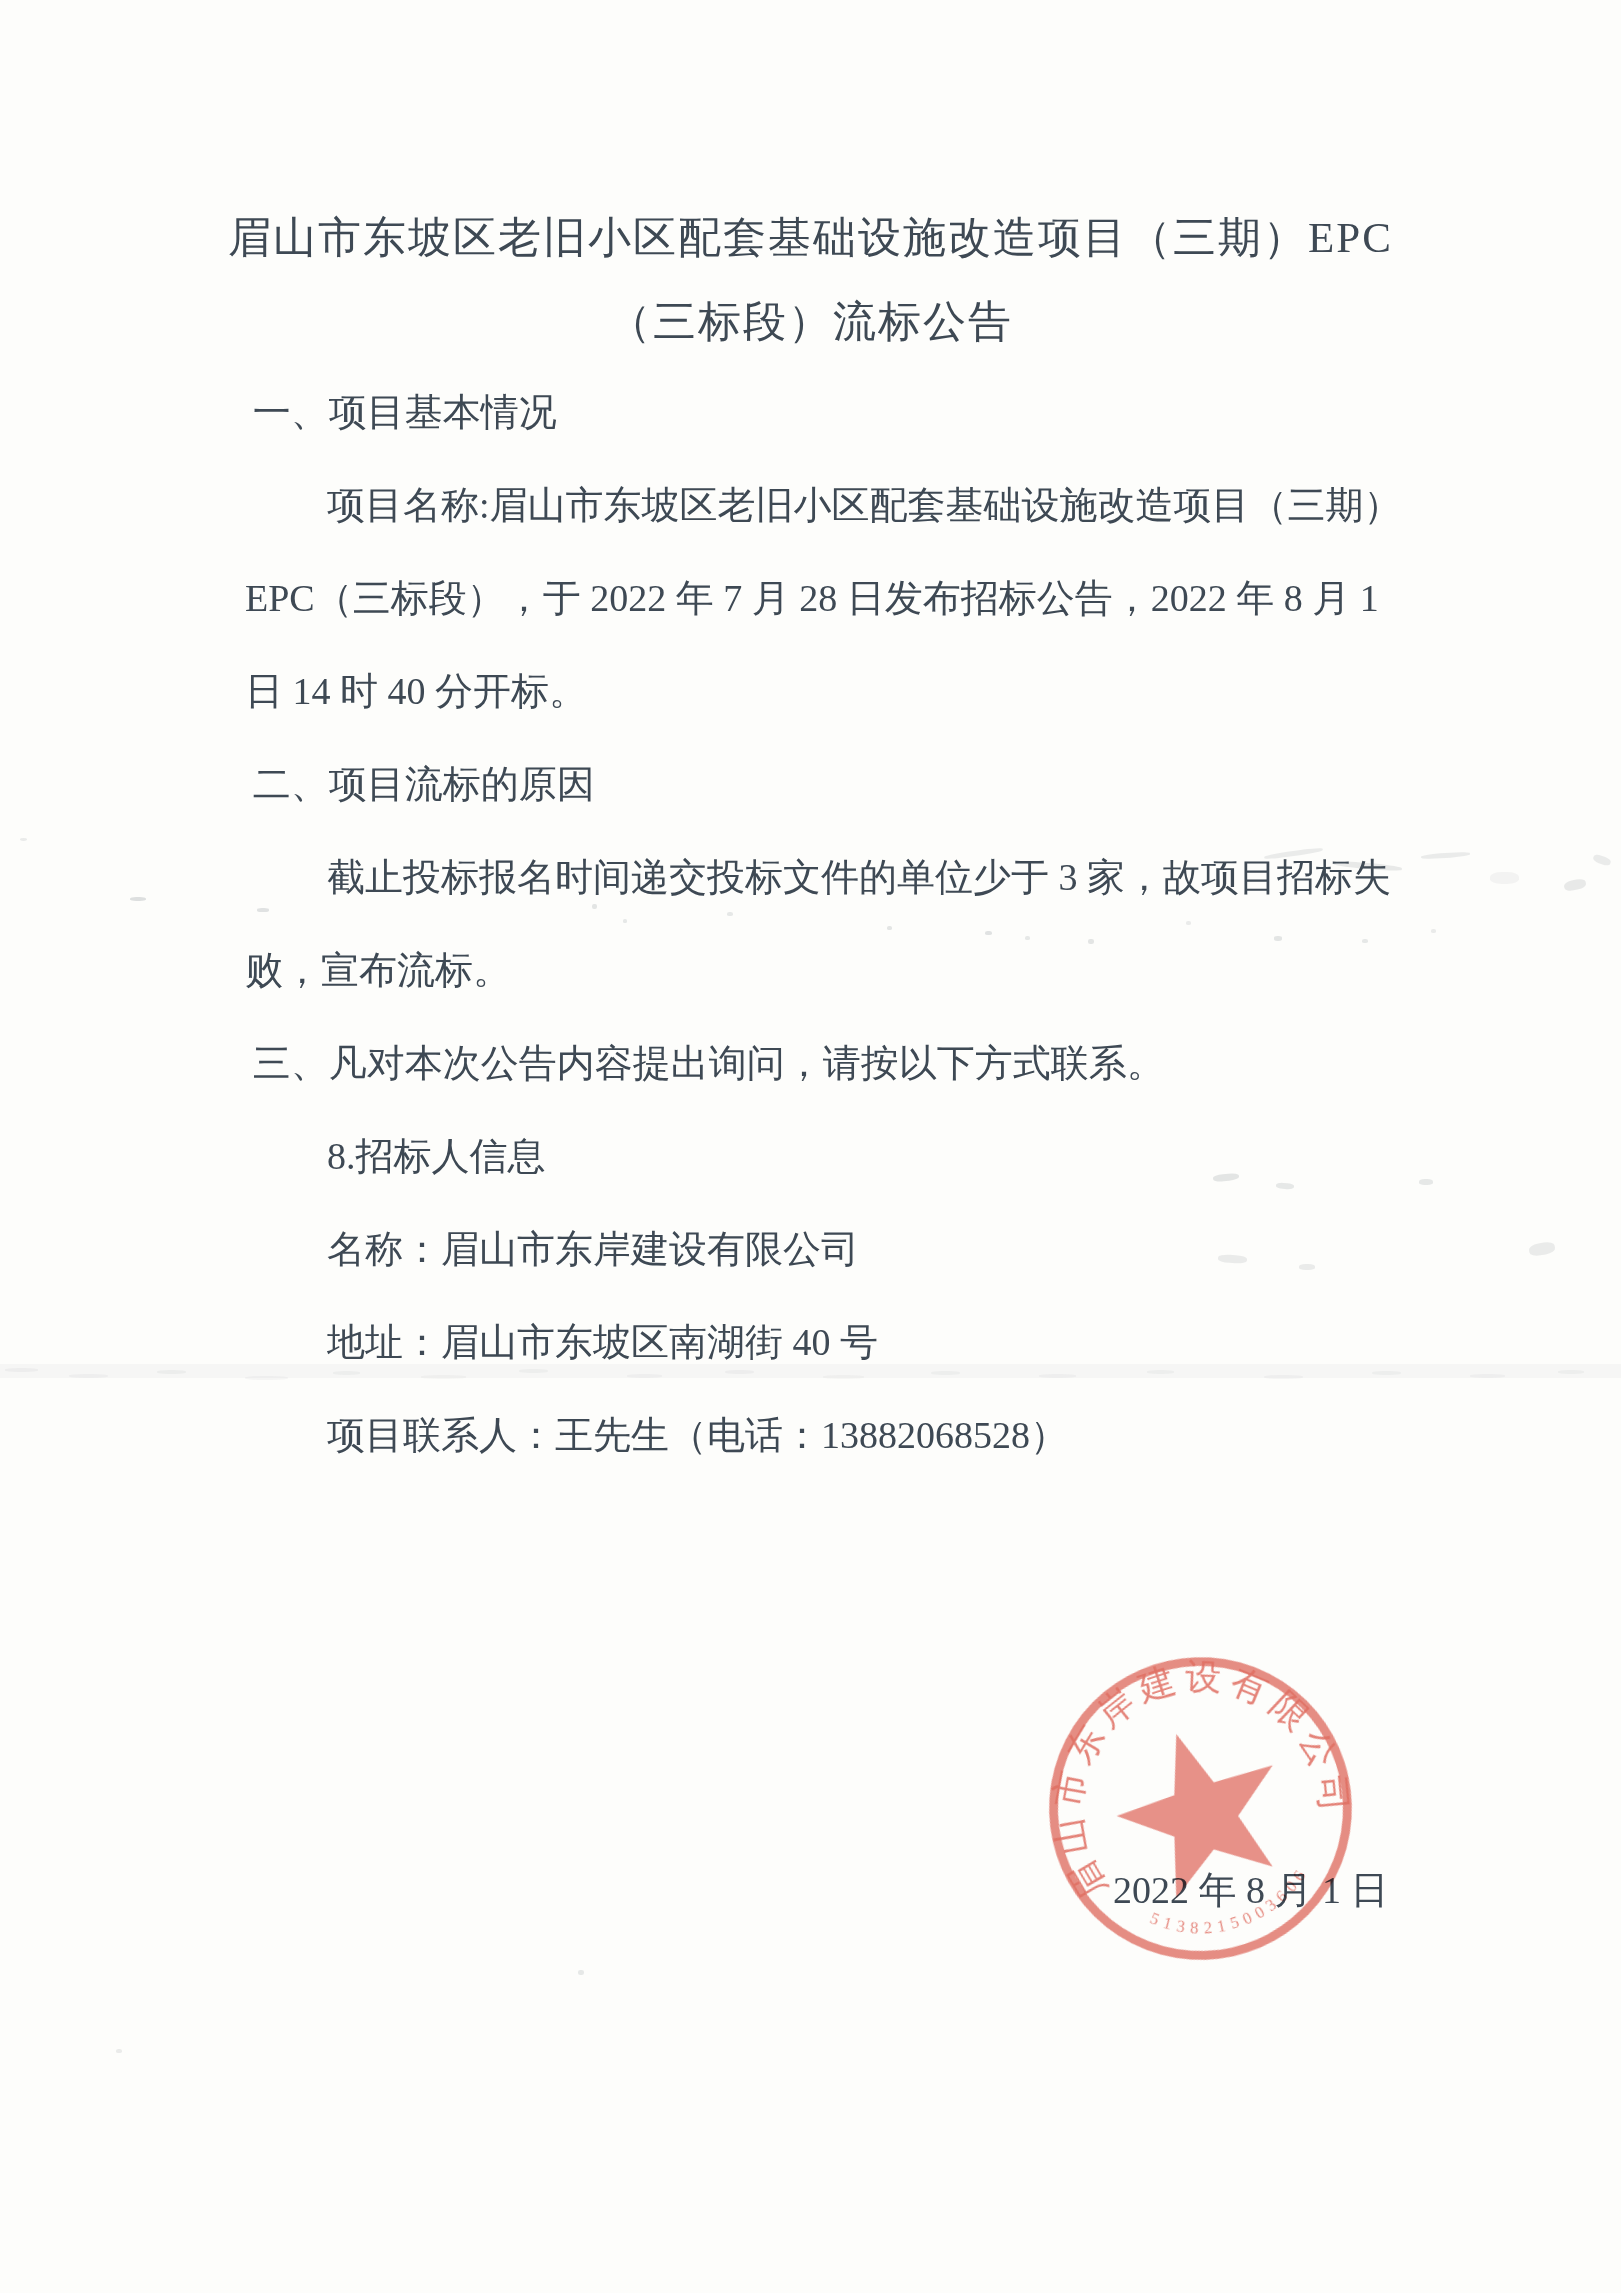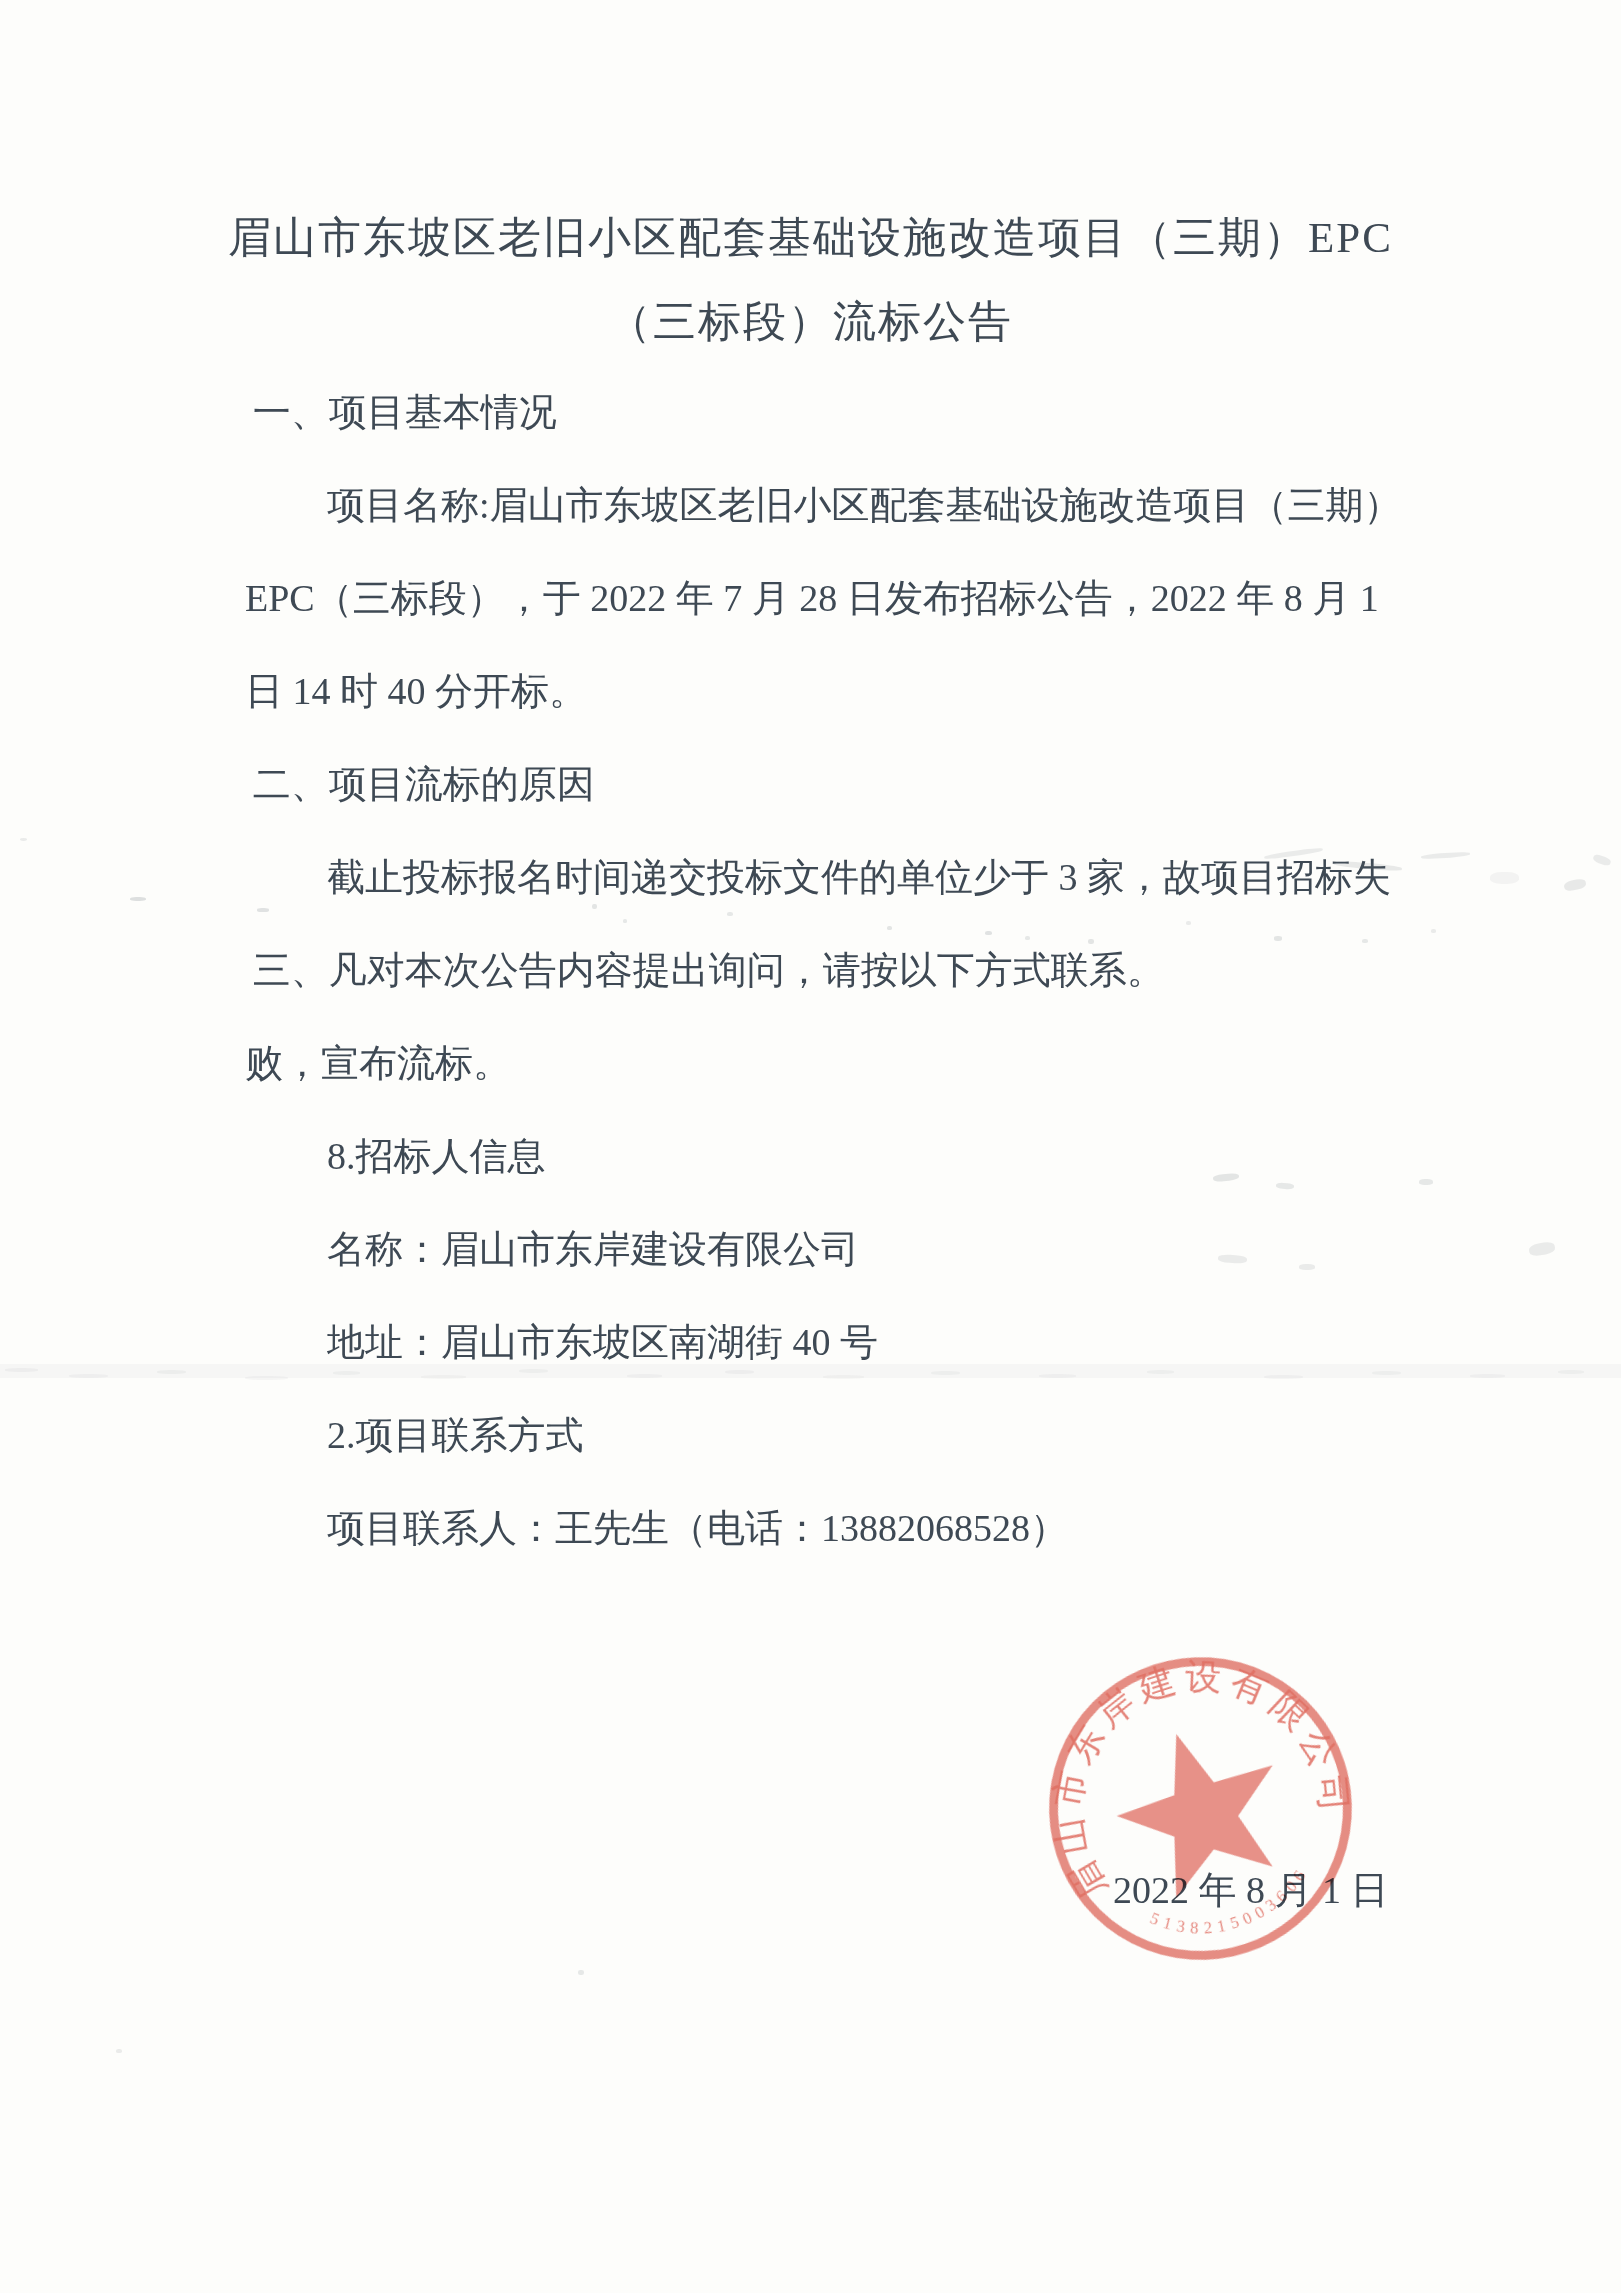--- a/index.html
+++ b/index.html
@@ -63,26 +63,25 @@
     <div class="title-line">（三标段）流标公告</div>
   </div>
 
   <div class="body-lines" id="body-lines">
       <div class="line l-heading">一、项目基本情况</div>
       <div class="line l-indent">项目名称:眉山市东坡区老旧小区配套基础设施改造项目（三期）</div>
       <div class="line l-flush">EPC（三标段），于 2022 年 7 月 28 日发布招标公告，2022 年 8 月 1</div>
       <div class="line l-flush">日 14 时 40 分开标。</div>
       <div class="line l-heading">二、项目流标的原因</div>
       <div class="line l-indent">截止投标报名时间递交投标文件的单位少于 3 家，故项目招标失</div>
+      <div class="line l-flush">败，宣布流标。</div>
       <div class="line l-heading">三、凡对本次公告内容提出询问，请按以下方式联系。</div>
-      <div class="line l-flush">败，宣布流标。</div>
       <div class="line l-indent">8.招标人信息</div>
       <div class="line l-indent">名称：眉山市东岸建设有限公司</div>
       <div class="line l-indent">地址：眉山市东坡区南湖街 40 号</div>
-      <div class="line l-indent">2.项目联系方式</div>
       <div class="line l-indent">项目联系人：王先生（电话：13882068528）</div>
     </div>
 
   <div class="sig-line sig-date">2022 年 8 月 1 日</div>
 
   <div class="stamp">
     <svg viewBox="0 0 340 340" xmlns="http://www.w3.org/2000/svg">
       <circle cx="170" cy="170" r="150" fill="none" stroke="#dd5a4d" stroke-width="9" opacity="0.78"></circle>
       <path id="arcName" d="M 55,215 A 123,123 0 1 1 285,215" fill="none"></path>
       <path id="arcNum" d="M 78,258 A 127,127 0 0 0 262,258" fill="none"></path>

